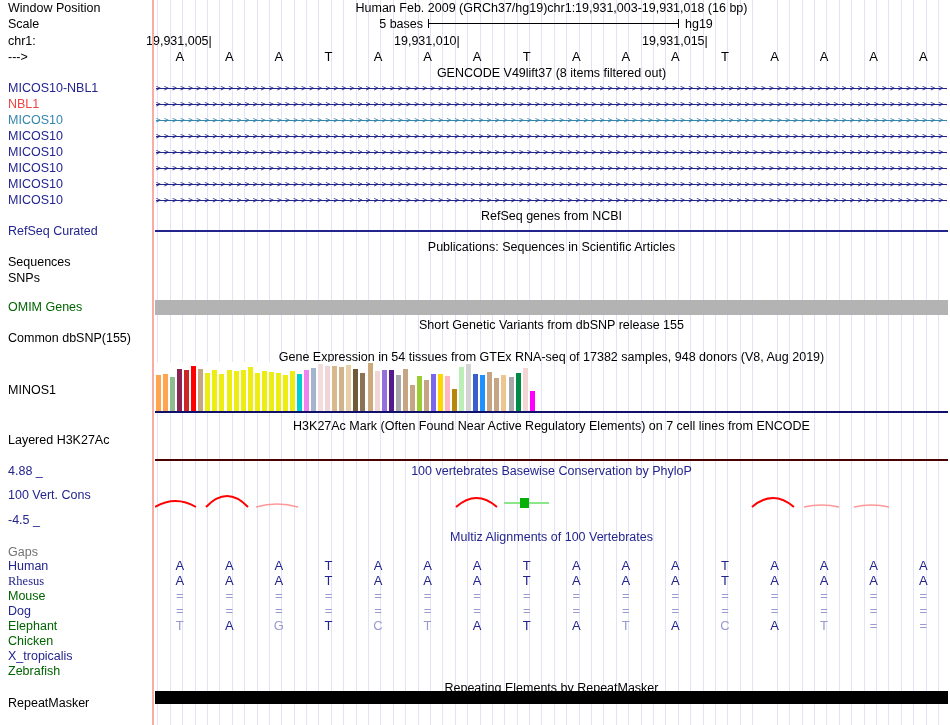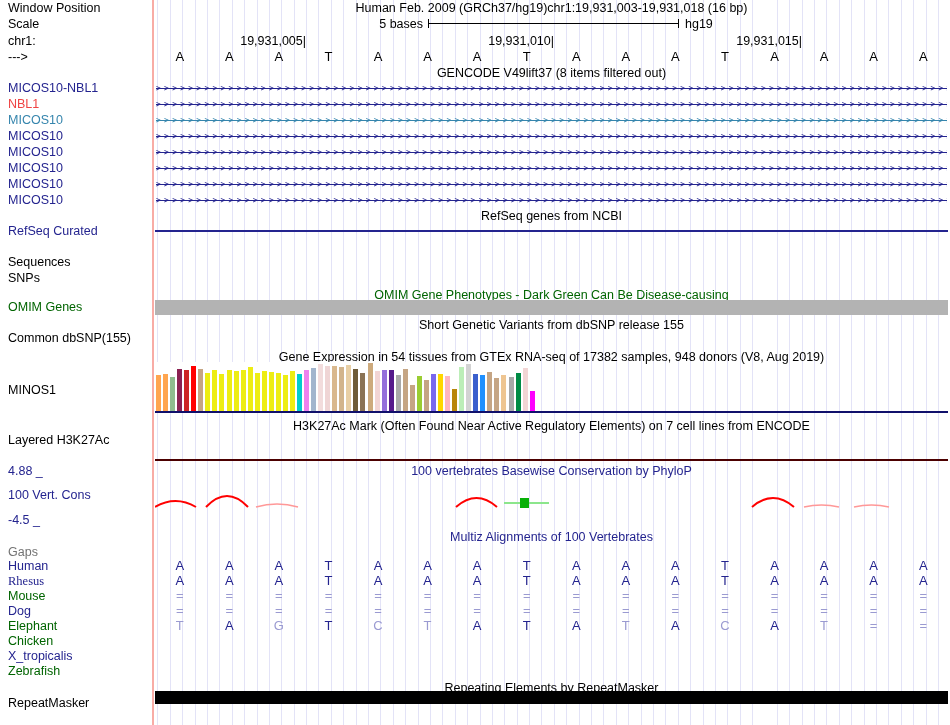--- a/index.html
+++ b/index.html
@@ -14,21 +14,21 @@
   .navy{color:#24248f}.green{color:#006400}.orange{color:#737373}
   .base{position:absolute;width:24px;margin-left:-12px;text-align:center;height:14px;line-height:14px;font-size:13px}
   .generow{position:absolute;left:1px;width:791px;height:16px;overflow:hidden}
   .geneline{position:absolute;left:0;right:0;top:7px;height:1px}
   .genearrows{position:absolute;left:0;top:2px;width:100%;height:12px;line-height:12px;
               font-family:"DejaVu Sans Mono",monospace;font-size:8px;letter-spacing:3.25px;overflow:hidden}
   .hline{position:absolute;left:0;width:793px}
   .bar{position:absolute;width:5px}
   .scalebar{position:absolute;height:9px;border-left:1px solid #000;border-right:1px solid #000;
             background:linear-gradient(#000,#000) center/100% 1px no-repeat}
-  .coord{position:absolute;width:160px;text-align:right;height:14px;line-height:14px;white-space:nowrap}
+  .coord{position:absolute;width:160px;height:14px;line-height:14px;white-space:nowrap}
   svg{display:block}
 </style>
 </head>
 <body>
 
 <div id="page">
   <div id="track">
 
     <div class="title" style="top:1px;display:flex;justify-content:center;">
       <span>Human Feb. 2009 (GRCh37/hg19)</span>
@@ -56,21 +56,21 @@
         <span class="base" style="left: 520.406px; top: 50px;">A</span>
         <span class="base" style="left: 569.969px; top: 50px;">T</span>
         <span class="base" style="left: 619.531px; top: 50px;">A</span>
         <span class="base" style="left: 669.094px; top: 50px;">A</span>
         <span class="base" style="left: 718.656px; top: 50px;">A</span>
         <span class="base" style="left: 768.219px; top: 50px;">A</span>
       </div>
 
     <div class="title" style="top:66px">GENCODE V49lift37 (8 items filtered out)</div>
     <div class="title" style="top:209px">RefSeq genes from NCBI</div>
-    <div class="title green" style="top:288px">OMIM Gene Phenotypes - Dark Green Can Be Disease-causing</div>
+    <div class="title" style="top:240px">Publications: Sequences in Scientific Articles</div>
     <div class="title" style="top:318px">Short Genetic Variants from dbSNP release 155</div>
     <div class="title" style="top:350px">Gene Expression in 54 tissues from GTEx RNA-seq of 17382 samples, 948 donors (V8, Aug 2019)</div>
     <div class="title" style="top:419px">H3K27Ac Mark (Often Found Near Active Regulatory Elements) on 7 cell lines from ENCODE</div>
     <div class="title navy" style="top:464px">100 vertebrates Basewise Conservation by PhyloP</div>
     <div class="title navy" style="top:530px">Multiz Alignments of 100 Vertebrates</div>
     <div class="title" style="top:681px">Repeating Elements by RepeatMasker</div>
 
     <div id="gene-rows">
         <div class="generow" style="top: 81px;">
           <div class="geneline" style="background: rgb(36, 36, 143);"></div>

